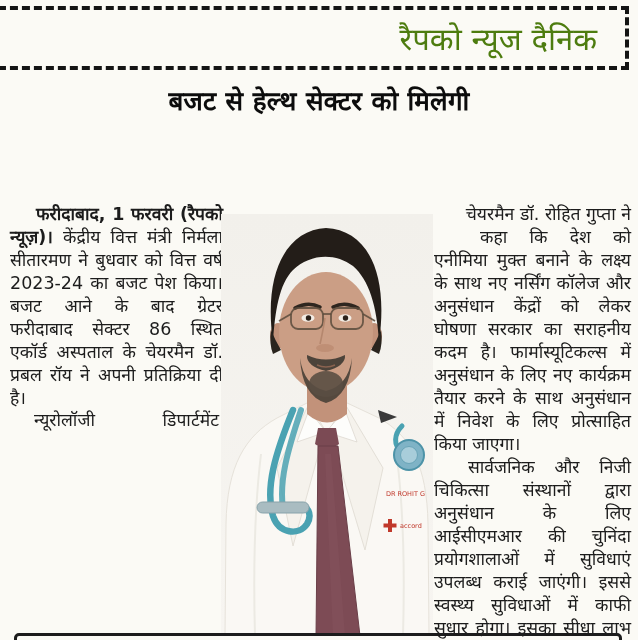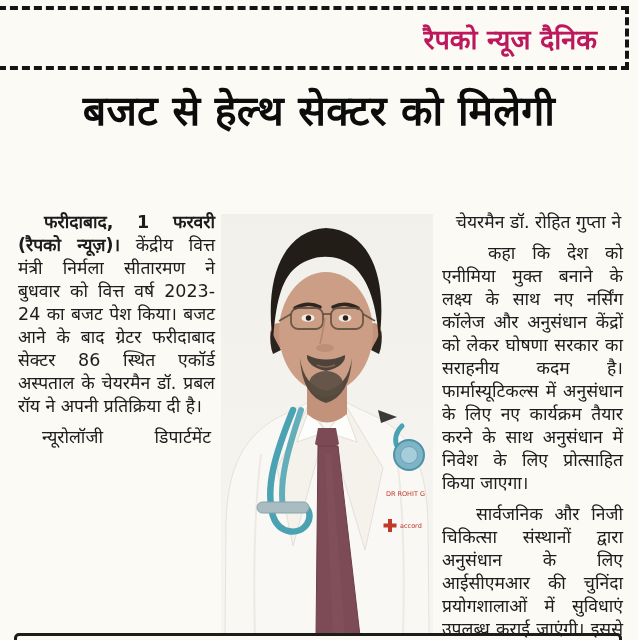--- a/index.html
+++ b/index.html
@@ -10,41 +10,41 @@
     overflow:hidden;
     font-family:"DejaVu Sans", sans-serif;
     color:#1b1b1b;
   }
   .masthead {
     position:absolute; left:-26px; right:9px; top:6px; height:64px;
     border:4px dashed #141414;
     display:flex; align-items:center; justify-content:flex-end;
     padding-right:28px;
   }
-  .masthead-title { font-size:27px; font-weight:700; color:#be185d; }
+  .masthead-title { font-size:31px; font-weight:400; color:#4d7c0f; }
   .headline {
     position:absolute; top:86px; left:0; width:100%;
-    text-align:center; font-weight:900; font-size:41px; line-height:1.23;
+    text-align:center; font-weight:900; font-size:26px; line-height:1.23;
     color:#0c0c0c; letter-spacing:0.2px;
   }
   .col {
     position:absolute; top:203px;
     text-align:justify; font-size:17.5px; line-height:23px; color:#1c1c1c;
   }
-  .col p { margin:8px; }
+  .col p { margin:0; }
   .col-left { left:10px; width:213px; }
   .col-right { left:434px; width:197px; }
   .bold { font-weight:700; }
   .ind-sm { text-indent:26px; }
   .ind-md { text-indent:34px; }
   .ind-lg { text-indent:46px; }
-  .lead-line { text-align:center; padding-left:12px; }
+  .lead-line { text-align:right; padding-left:12px; }
   .last-line {
     display:flex; justify-content:space-between;
-    padding-left:24px; padding-right:4px; text-align:center;
+    padding-left:24px; padding-right:4px; text-align:center;font-family:Liberation Mono, monospace;
   }
   .photo {
     position:absolute; left:221px; top:214px; width:212px; height:422px;
   }
   .photo svg { width:100%; height:100%; display:block; }
   .bottom-box {
     position:absolute; left:14px; right:16px; top:633px; height:26px;
     border:3px solid #1c1c1c; border-radius:5px;
   }
 </style>

